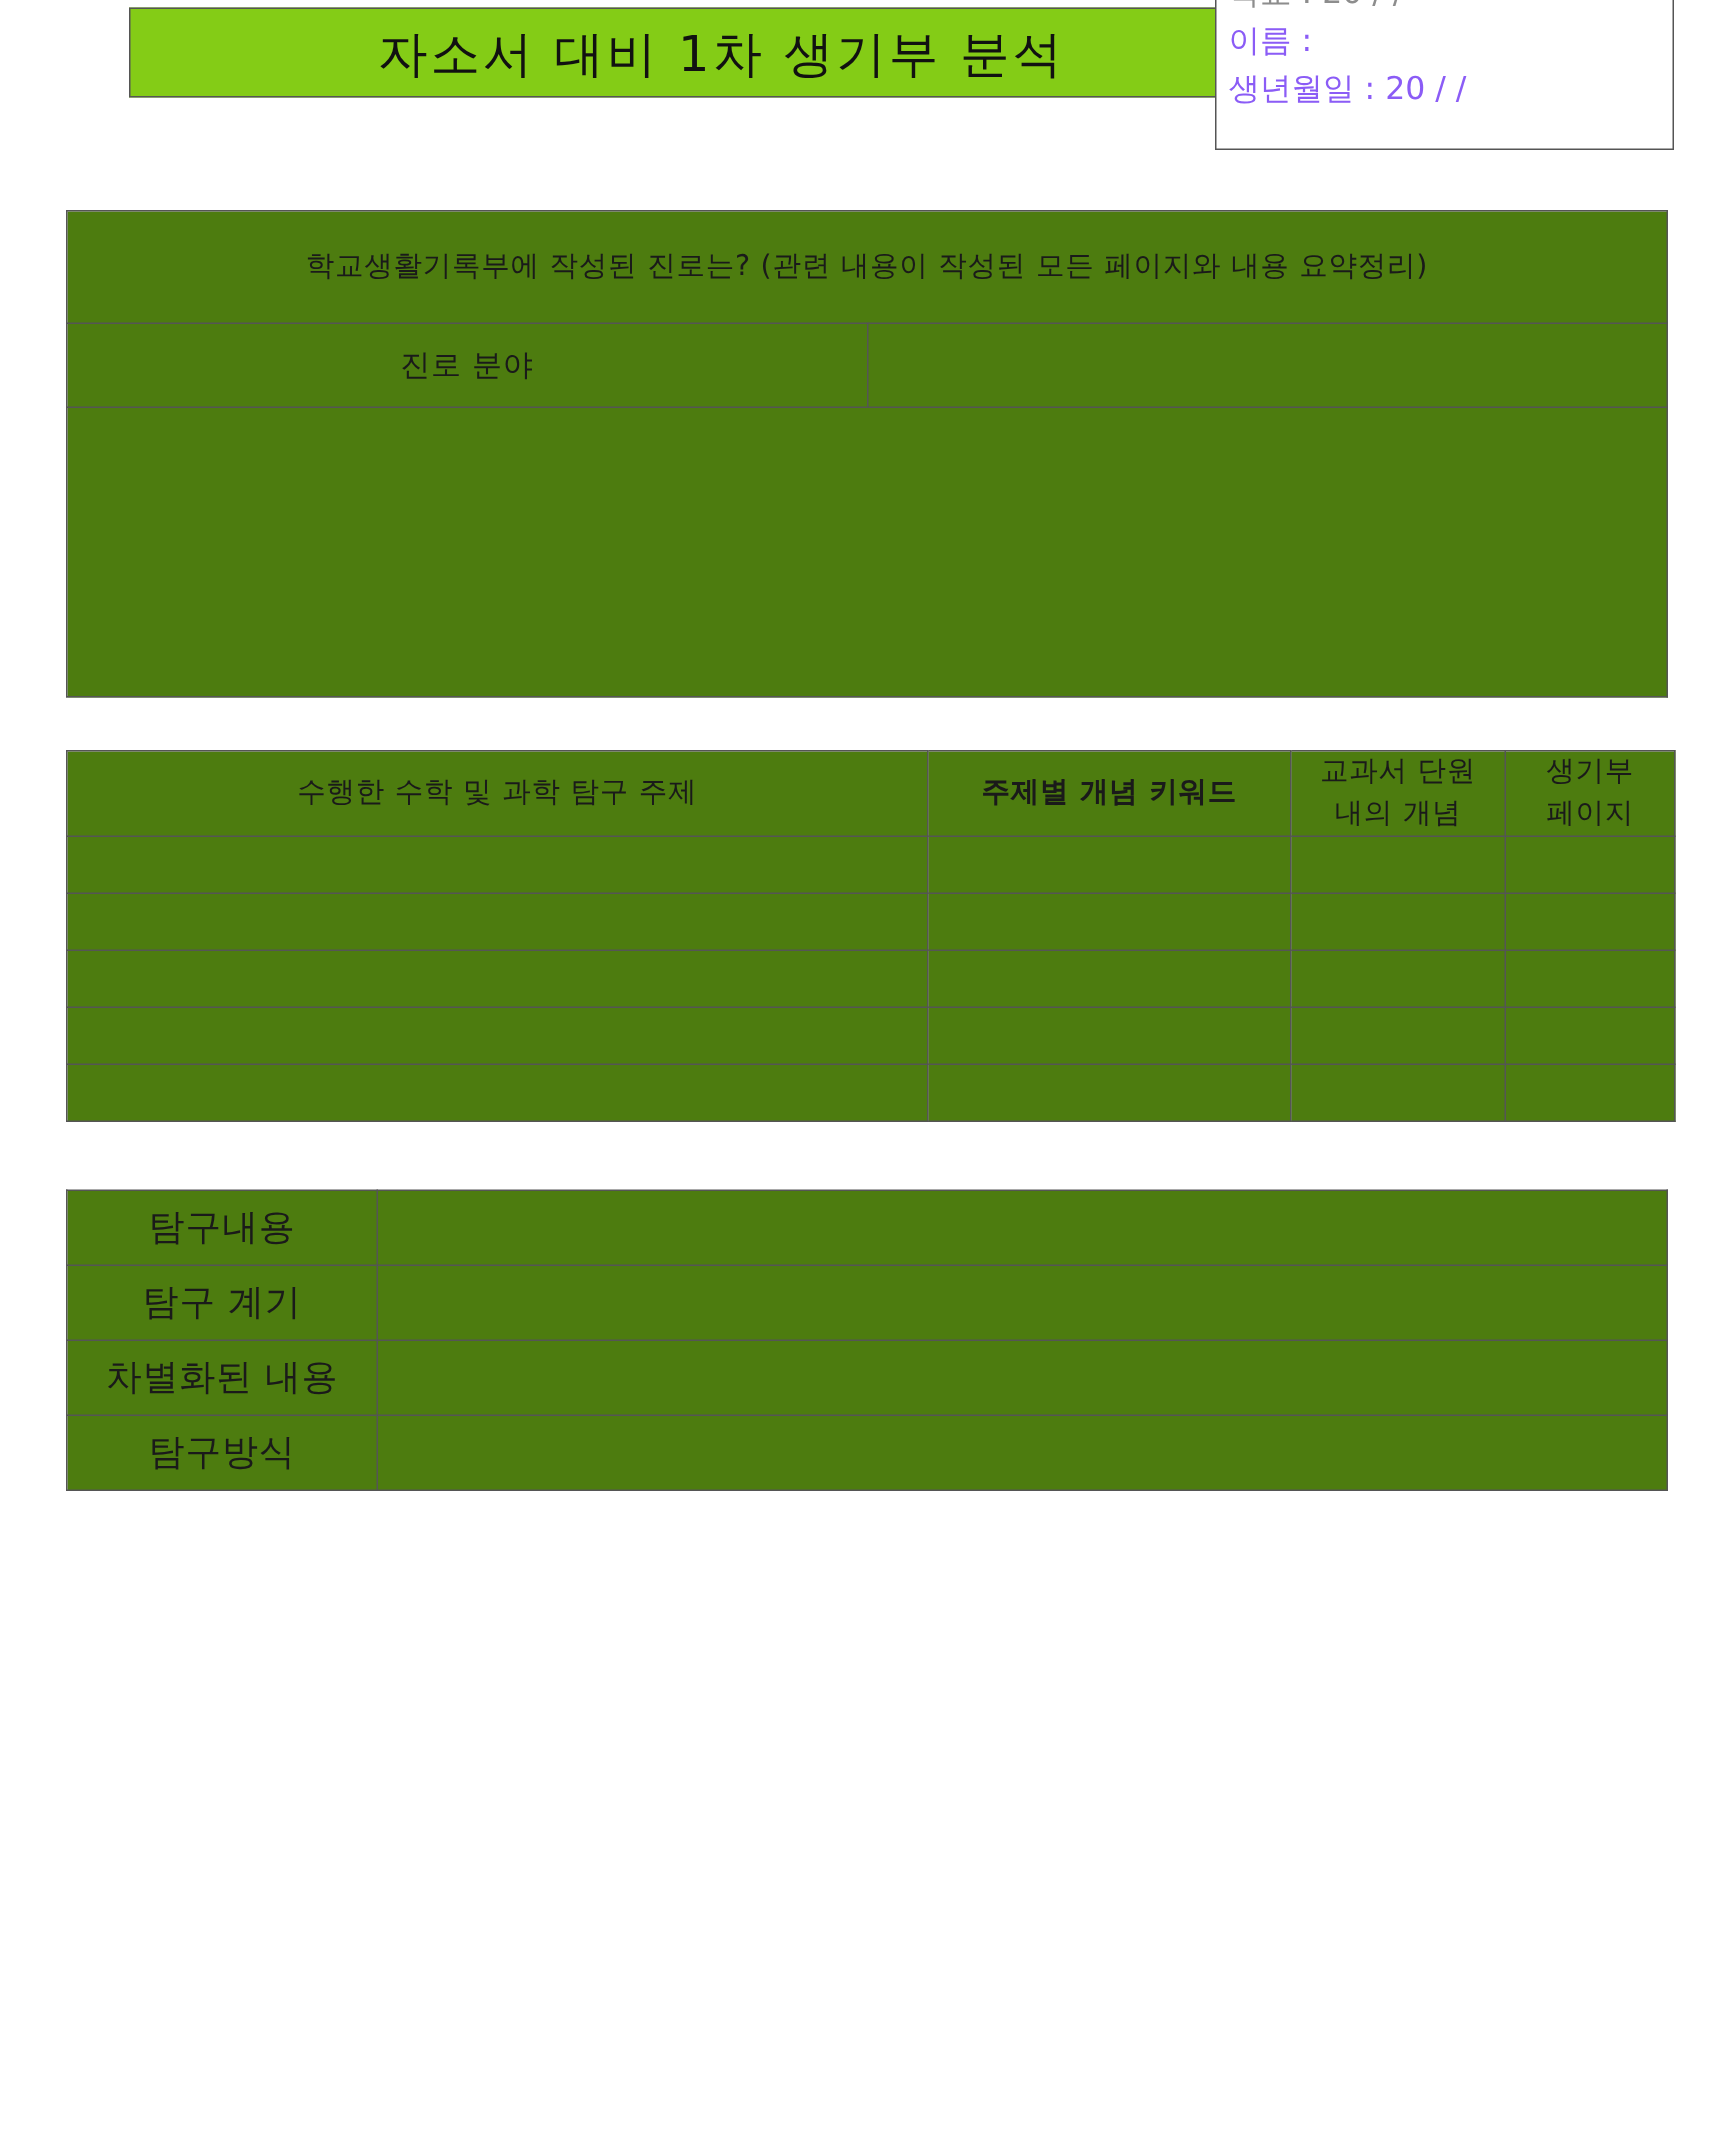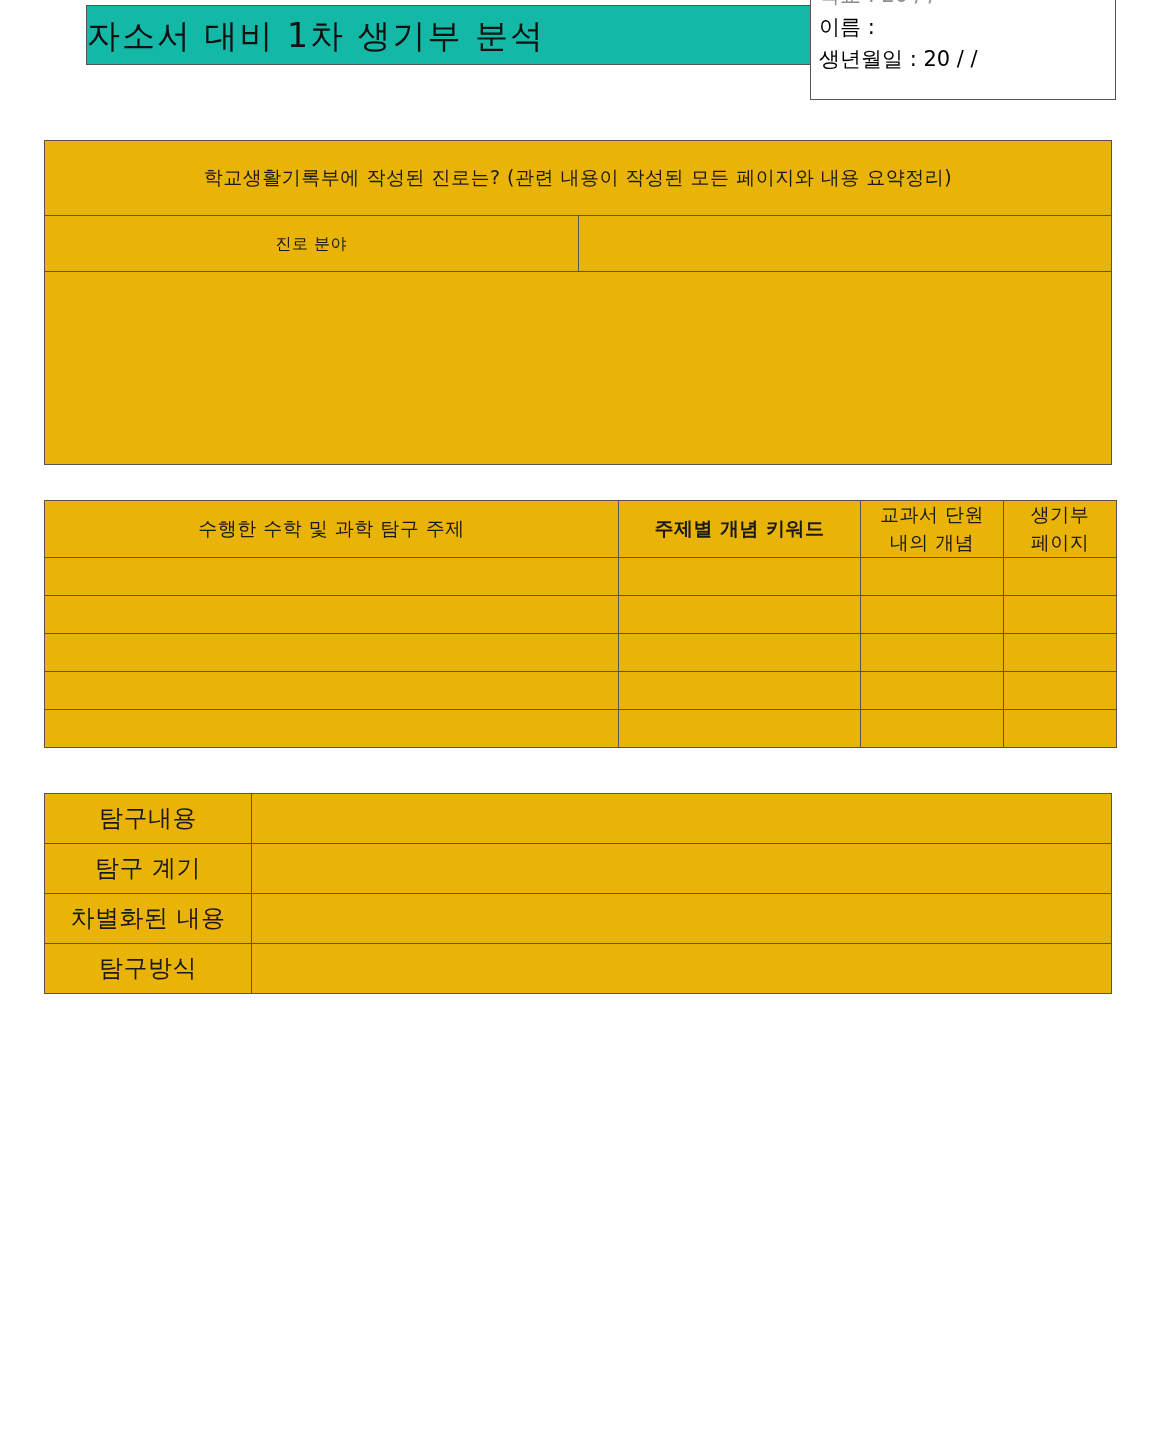--- a/index.html
+++ b/index.html
@@ -32,21 +32,22 @@
   .title-box {
     position: absolute;
     left: 86px;
     top: 5px;
     width: 790px;
     height: 60px;
     border: 1.5px solid #555555;
     box-sizing: border-box;
     display: flex;
     align-items: center;
-    background: #14b8a6;
+    justify-content: center;
+    background: #84cc16;
   }
   .title-text {
     font-size: 33px;
     letter-spacing: 2px;
     color: #111111;
     white-space: nowrap;
     line-height: 1;
   }
 
   .info-box {
@@ -57,44 +58,44 @@
     height: 124px;
     border: 1.5px solid #555555;
     box-sizing: border-box;
     background: #ffffff;
     overflow: hidden;
     padding: 2px 0 0 8px;
   }
   .info-line {
     font-size: 21px;
     line-height: 32px;
-    color: #000000;
+    color: #8b5cf6;
     white-space: nowrap;
   }
   .info-line.clipped {
     color: #8d8d8d;
   }
 
   
   .tbl {
     position: absolute;
     border-collapse: collapse;
     table-layout: fixed;
     background: #ffffff;
   }
   .tbl td, .tbl th {
     border: 1px solid #555555;
     padding: 0;
     font-weight: normal;
-    background: #eab308;
+    background: #4d7c0f;
   }
   .cell-label {
     text-align: center;
     vertical-align: middle;
-    font-size: 16px;
+    font-size: 20px;
     letter-spacing: 0.5px;
     color: #1a1a1a;
     line-height: 1.32;
   }
   .cell-blank {
     background: #ffffff;
   }
 
   
   #table-career {

